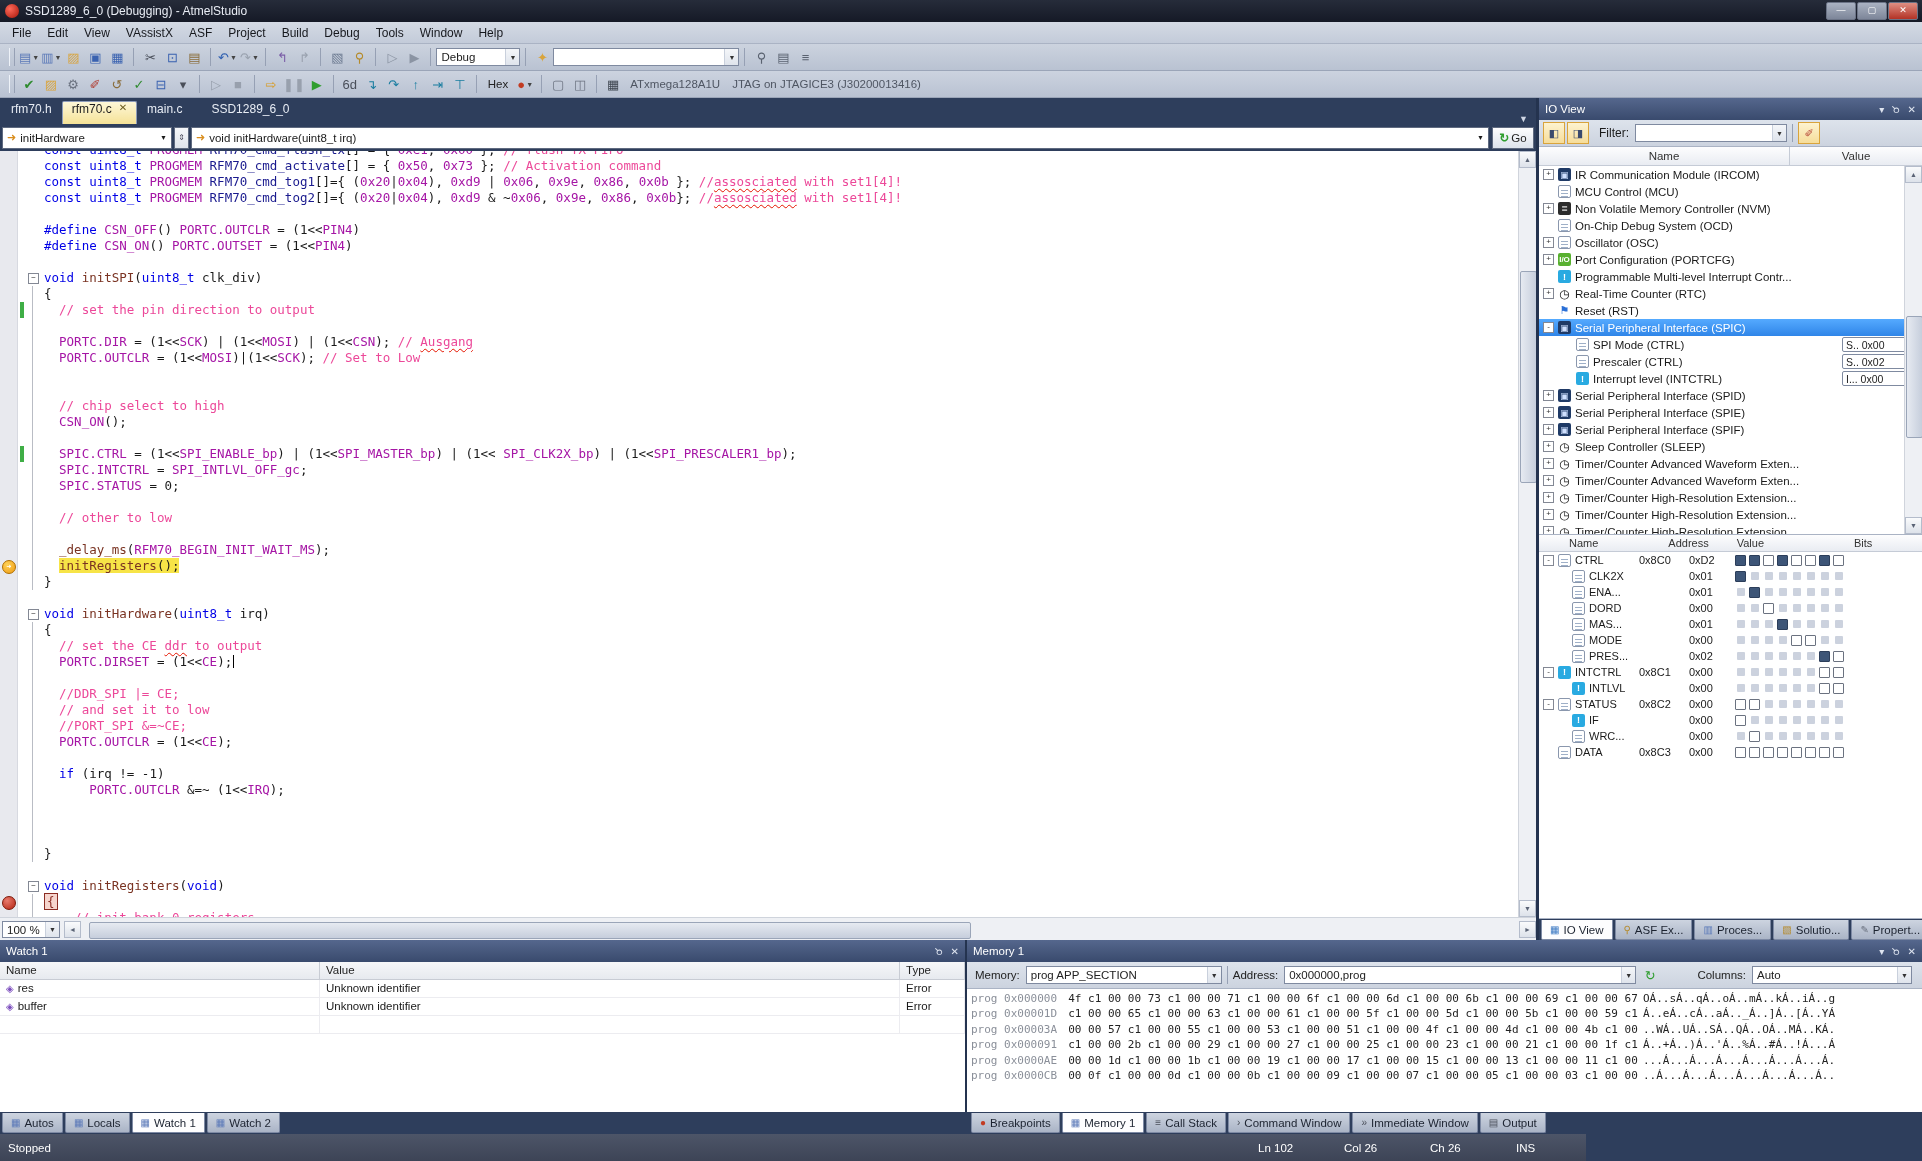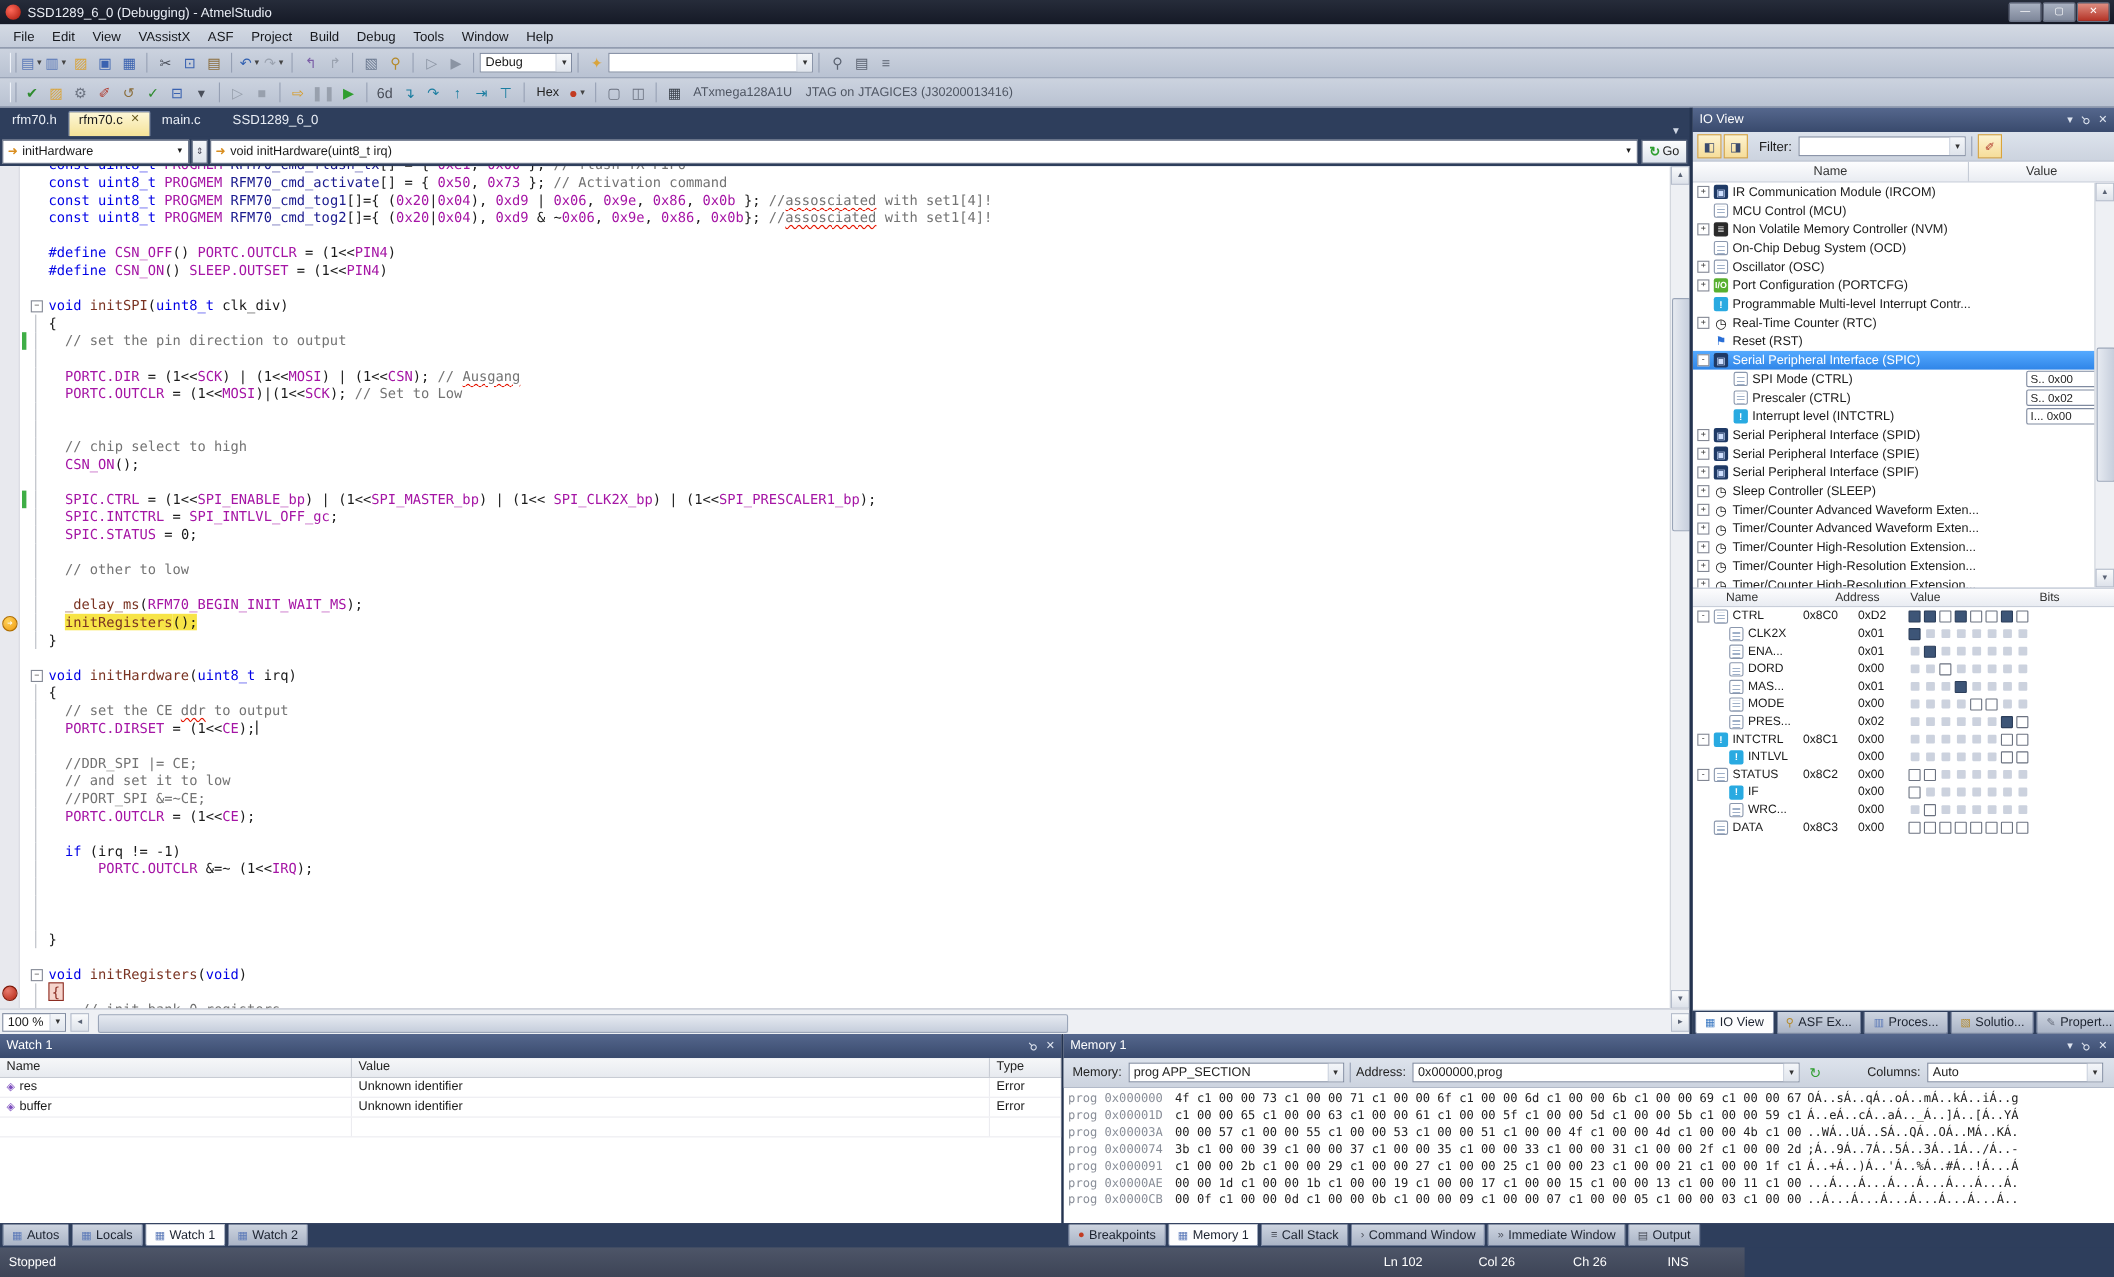--- a/index.html
+++ b/index.html
@@ -65,21 +65,21 @@
   .codetext{white-space:pre;flex:1;}
   .greenbar{position:absolute;left:2px;top:0;width:4px;height:16px;background:#3fae46;}
   .guide{position:absolute;left:5px;top:0;bottom:0;border-left:1px solid #b9bcc4;}
   .foldbox{position:absolute;left:1px;top:3px;width:9px;height:9px;border:1px solid #838894;background:#fff;
            font-size:8px;line-height:8px;text-align:center;color:#333;}
   .mk{position:absolute;left:2px;top:2px;width:12px;height:12px;border-radius:50%;}
   .mk.cur{background:radial-gradient(circle at 35% 30%,#ffd257,#ef9b13);border:1px solid #b06f00;
           color:#fff;font-size:8px;line-height:12px;text-align:center;font-weight:bold;}
   .mk.bp{background:radial-gradient(circle at 35% 30%,#e87b6d,#b42412);border:1px solid #7e1808;}
   .tk-k{color:#0000e6}.tk-v{color:#1a1a8e}.tk-m{color:#a515a5}.tk-fn{color:#7a3322}
-  .tk-c{color:#737373}.tk-p{color:#1a1a1a}
+  .tk-c{color:#ec4899}.tk-p{color:#1a1a1a}
   .tk-w{text-decoration:underline wavy #e51400 1px;text-underline-offset:2px;}
   .tk-hl{background:#f7e447;}
   .tk-bpb{color:#8b2c22;border:1px solid #8b2c22;background:#f6d5cd;padding:0 2px;}
   .caret{display:inline-block;width:1px;height:13px;background:#000;vertical-align:-2px;margin-left:1px;}
   
   .vscroll{position:absolute;right:0;top:0;width:17px;bottom:0;background:#eef0f4;border-left:1px solid #d0d4dc;}
   .sbtn{position:absolute;left:0;width:17px;height:17px;background:linear-gradient(#fafbfc,#dde2ea);
         border:1px solid #b4bccb;box-sizing:border-box;color:#5a6375;font-size:7px;text-align:center;line-height:15px;}
   .vthumb{position:absolute;left:1px;width:15px;background:linear-gradient(90deg,#e6eaf1,#c6cedc);
           border:1px solid #9aa5b8;border-radius:2px;}
@@ -350,21 +350,21 @@
             <div class="line">
               <div class="gut"></div>
               <div class="selm"></div>
               <div class="foldm"></div>
               <div class="codetext"><span class="tk-k">#define </span><span class="tk-m">CSN_OFF</span><span class="tk-p">() </span><span class="tk-m">PORTC.OUTCLR</span><span class="tk-p"> = (1&lt;&lt;</span><span class="tk-m">PIN4</span><span class="tk-p">)</span></div>
             </div>
             <div class="line">
               <div class="gut"></div>
               <div class="selm"></div>
               <div class="foldm"></div>
-              <div class="codetext"><span class="tk-k">#define </span><span class="tk-m">CSN_ON</span><span class="tk-p">() </span><span class="tk-m">SLEEP.OUTSET</span><span class="tk-p"> = (1&lt;&lt;</span><span class="tk-m">PIN4</span><span class="tk-p">)</span></div>
+              <div class="codetext"><span class="tk-k">#define </span><span class="tk-m">CSN_ON</span><span class="tk-p">() </span><span class="tk-m">PORTC.OUTSET</span><span class="tk-p"> = (1&lt;&lt;</span><span class="tk-m">PIN4</span><span class="tk-p">)</span></div>
             </div>
             <div class="line">
               <div class="gut"></div>
               <div class="selm"></div>
               <div class="foldm"></div>
               <div class="codetext"></div>
             </div>
             <div class="line">
               <div class="gut"></div>
               <div class="selm"></div>
@@ -1178,21 +1178,20 @@
         <span style="margin-left:auto;">Columns:</span>
         <div class="combo" style="width:160px;margin:0 10px 0 6px;">
           <span>Auto</span>
           <span class="arrow">▼</span>
         </div>
       </div>
       <div id="memrows">
           <div class="mrow"><span class="maddr">prog 0x000000</span><span class="mhex">  4f c1 00 00 73 c1 00 00 71 c1 00 00 6f c1 00 00 6d c1 00 00 6b c1 00 00 69 c1 00 00 67</span><span class="mascii">OÁ..sÁ..qÁ..oÁ..mÁ..kÁ..iÁ..g</span></div>
           <div class="mrow"><span class="maddr">prog 0x00001D</span><span class="mhex">  c1 00 00 65 c1 00 00 63 c1 00 00 61 c1 00 00 5f c1 00 00 5d c1 00 00 5b c1 00 00 59 c1</span><span class="mascii">Á..eÁ..cÁ..aÁ.._Á..]Á..[Á..YÁ</span></div>
           <div class="mrow"><span class="maddr">prog 0x00003A</span><span class="mhex">  00 00 57 c1 00 00 55 c1 00 00 53 c1 00 00 51 c1 00 00 4f c1 00 00 4d c1 00 00 4b c1 00</span><span class="mascii">..WÁ..UÁ..SÁ..QÁ..OÁ..MÁ..KÁ.</span></div>
-          <div class="mrow"><span class="maddr">prog 0x000074</span><span class="mhex">  3b c1 00 00 39 c1 00 00 37 c1 00 00 35 c1 00 00 33 c1 00 00 31 c1 00 00 2f c1 00 00 2d</span><span class="mascii">;Á..9Á..7Á..5Á..3Á..1Á../Á..-</span></div>
           <div class="mrow"><span class="maddr">prog 0x000091</span><span class="mhex">  c1 00 00 2b c1 00 00 29 c1 00 00 27 c1 00 00 25 c1 00 00 23 c1 00 00 21 c1 00 00 1f c1</span><span class="mascii">Á..+Á..)Á..'Á..%Á..#Á..!Á...Á</span></div>
           <div class="mrow"><span class="maddr">prog 0x0000AE</span><span class="mhex">  00 00 1d c1 00 00 1b c1 00 00 19 c1 00 00 17 c1 00 00 15 c1 00 00 13 c1 00 00 11 c1 00</span><span class="mascii">...Á...Á...Á...Á...Á...Á...Á.</span></div>
           <div class="mrow"><span class="maddr">prog 0x0000CB</span><span class="mhex">  00 0f c1 00 00 0d c1 00 00 0b c1 00 00 09 c1 00 00 07 c1 00 00 05 c1 00 00 03 c1 00 00</span><span class="mascii">..Á...Á...Á...Á...Á...Á...Á..</span></div>
         </div>
     </div>
   </div>
 
   <div id="tabsrow">
     <div class="twtabs" id="lefttabs">
         <div class="twtab">

